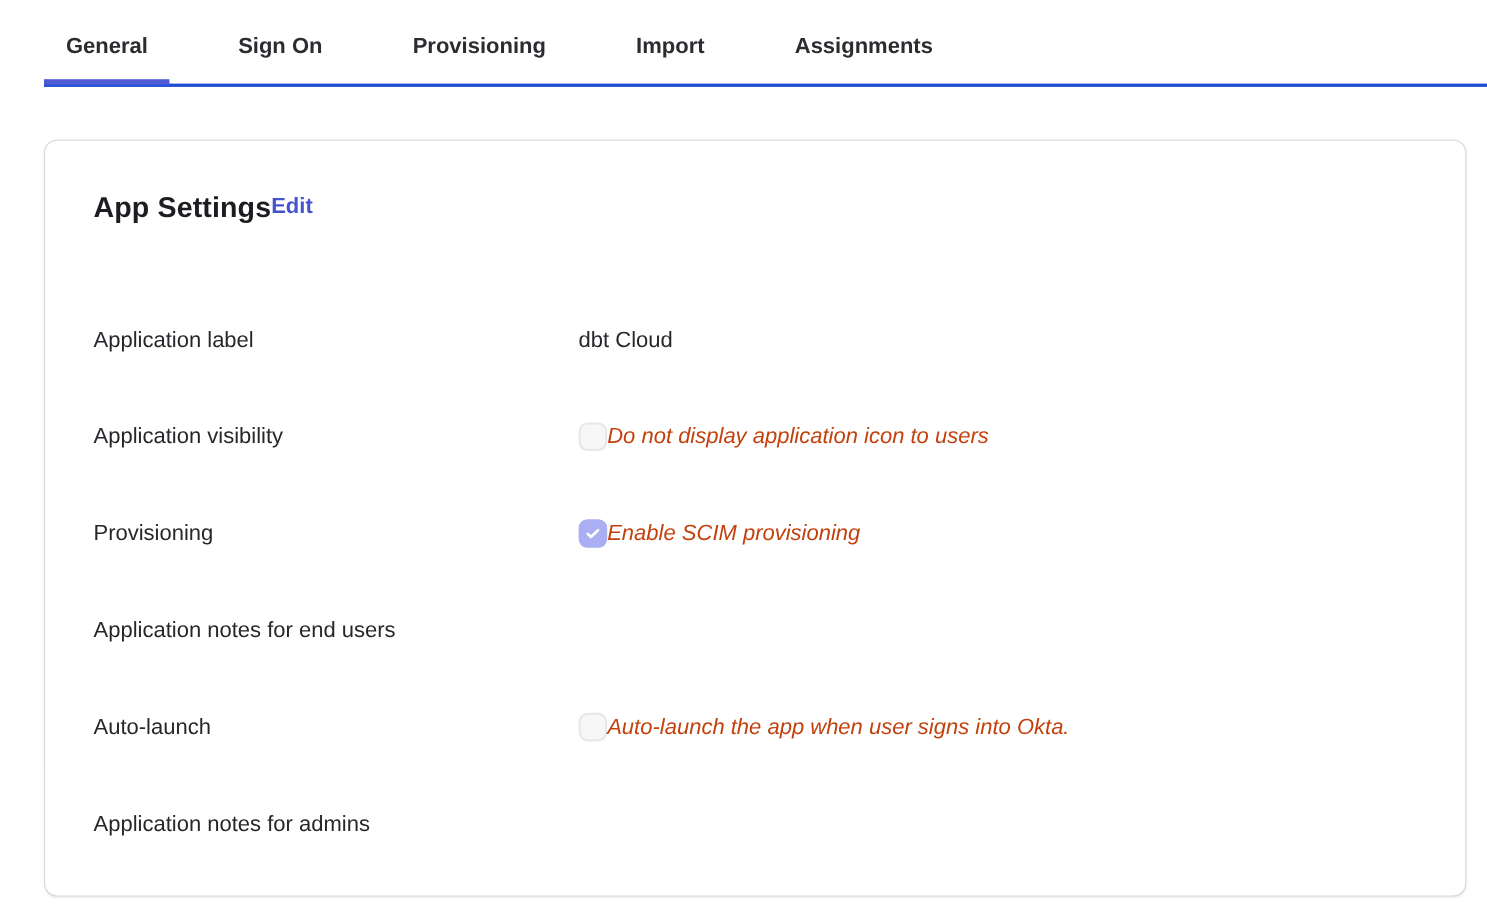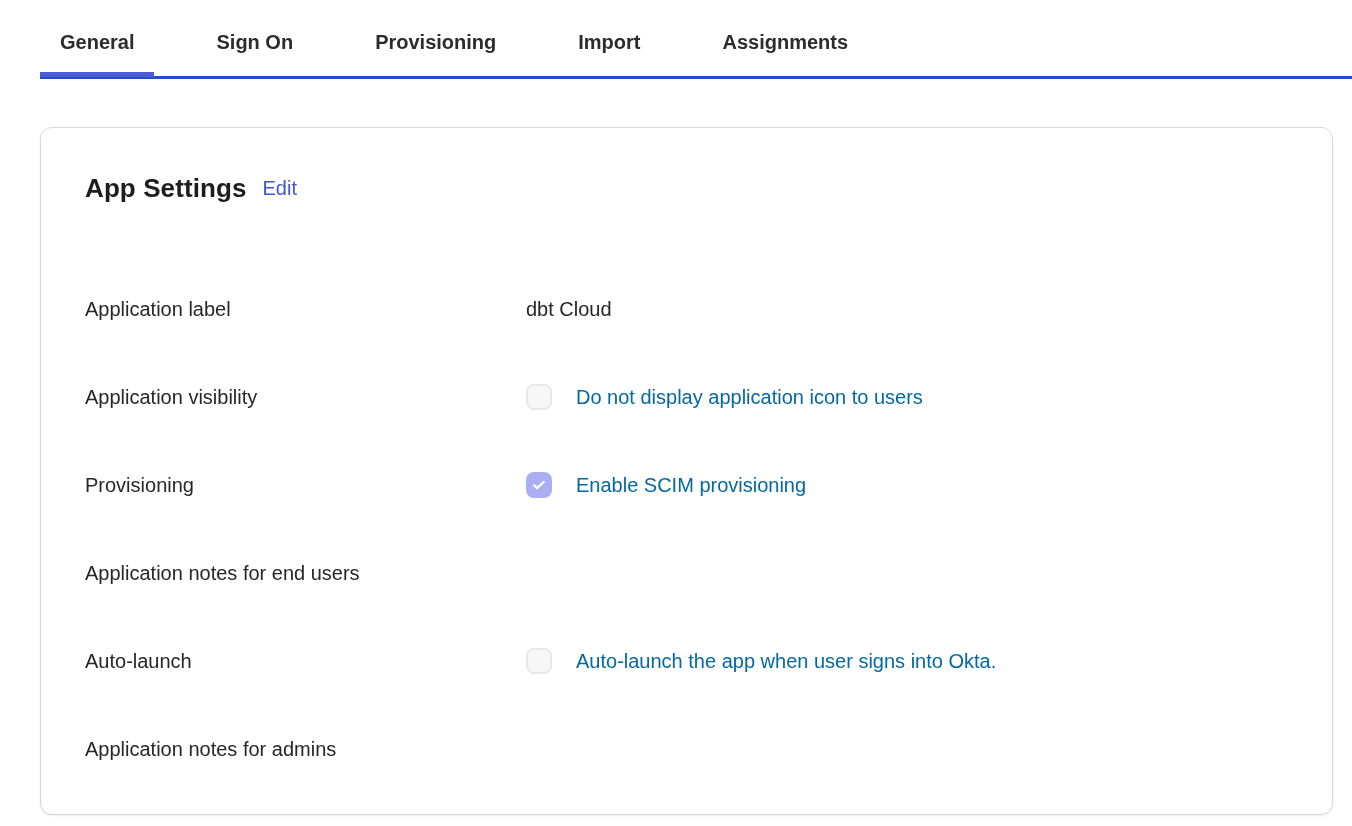--- a/index.html
+++ b/index.html
@@ -55,25 +55,24 @@
   }
   .card-title {
     font-size: 26px;
     font-weight: 600;
     line-height: 36px;
     color: #1c1c21;
     letter-spacing: 0.1px;
   }
   .edit-link {
     font-size: 20px;
-    font-weight: 400;
+    font-weight: 700;
     color: #4553d0;
     text-decoration: none;
     cursor: pointer;
-    margin-left: 16px;
   }
 
   
   .rows { margin-top: 89px; }
   .row {
     display: flex;
     align-items: center;
     min-height: 28px;
     margin-bottom: 60px;
   }
@@ -105,24 +104,24 @@
     justify-content: center;
     cursor: pointer;
   }
   .checkbox.checked {
     background: #a9aff2;
     border: none;
   }
   .checkbox svg { display: none; }
   .checkbox.checked svg { display: block; }
   .checkbox-text {
-    margin-left: 24px;
     font-size: 20px;
     line-height: 28px;
-    color: #0369a1;
+    color: #c2410c;
+    font-style: italic;
   }
 </style>
 </head>
 <body>
 
 <nav class="tabbar">
   <div class="tab active">General</div>
   <div class="tab">Sign On</div>
   <div class="tab">Provisioning</div>
   <div class="tab">Import</div>

